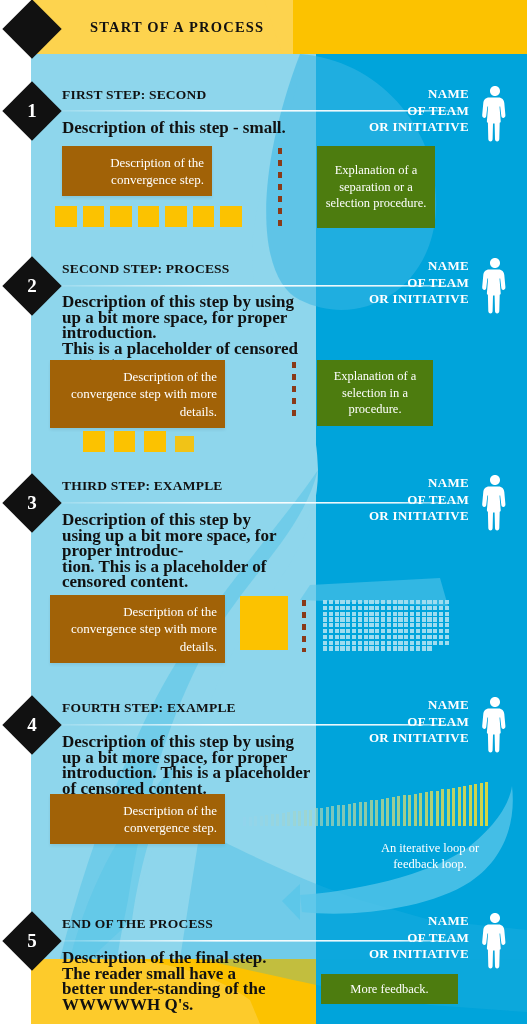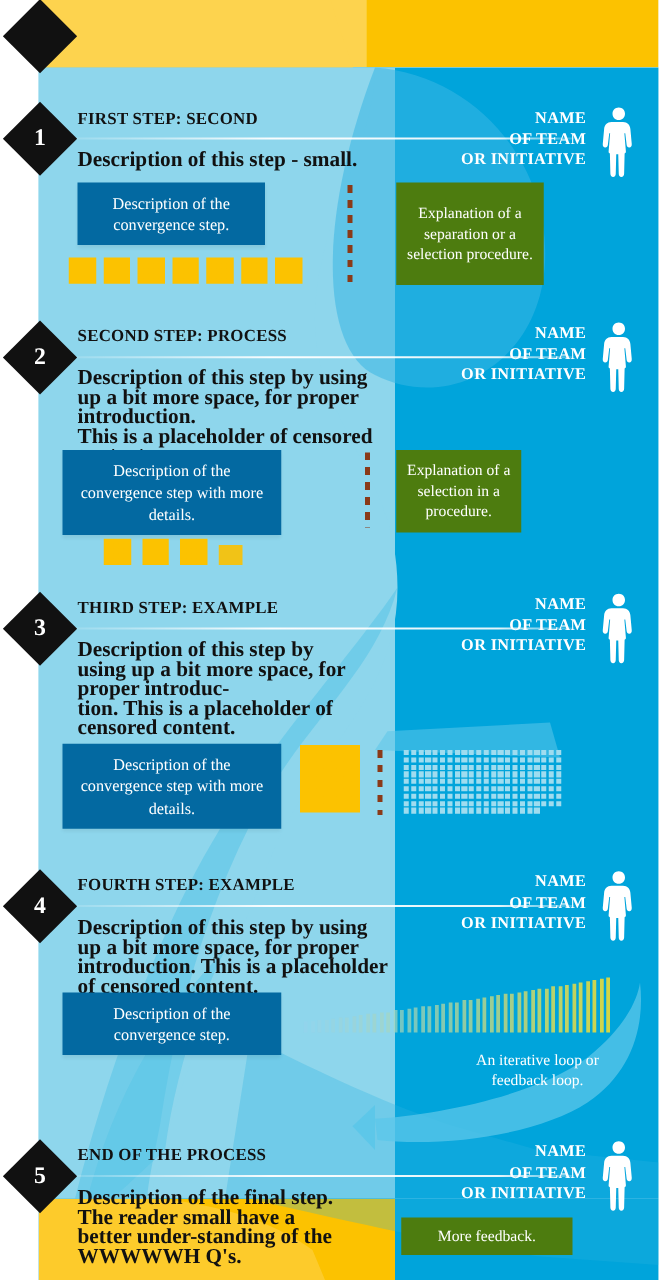--- a/index.html
+++ b/index.html
@@ -43,21 +43,21 @@
        font-weight:bold;font-size:13.5px;color:#111111;letter-spacing:.2px;white-space:nowrap;}
   .step-desc{position:absolute;left:62px;font-family:"Liberation Serif",serif;
        font-weight:bold;font-size:17px;line-height:15.5px;color:#111111;}
 
   .team{position:absolute;right:58px;text-align:right;color:#ffffff;
        font-family:"Liberation Serif",serif;font-weight:bold;font-size:13px;line-height:16.5px;
        letter-spacing:.3px;}
 
   .person{position:absolute;right:14px;width:36px;height:62px;}
 
-  .yellowbox{position:absolute;background:#0369a1;color:#ffffff;text-align:center;
+  .yellowbox{position:absolute;background:#a16207;color:#ffffff;text-align:right;
        font-family:"Liberation Serif",serif;font-size:13px;line-height:17.5px;
        display:flex;align-items:center;justify-content:center;padding:6px 8px;box-sizing:border-box;
        box-shadow:0 2px 3px rgba(0,0,0,.07);}
 
   .bluebox{position:absolute;background:#4d7c0f;color:#ffffff;text-align:center;
        font-family:"Liberation Serif",serif;font-size:12.5px;line-height:16.5px;
        display:flex;align-items:center;justify-content:center;padding:6px 8px;box-sizing:border-box;}
 
   .vdash{position:absolute;width:4px;
        background:repeating-linear-gradient(to bottom,#8A3A18 0px,#8A3A18 6px,transparent 6px,transparent 12px);}
@@ -153,20 +153,22 @@
     </g>
 
     <rect x="55" y="110" width="404" height="1.6" fill="url(#fadeWhite)"></rect>
     <rect x="55" y="285" width="404" height="1.6" fill="url(#fadeWhite)"></rect>
     <rect x="55" y="502" width="404" height="1.6" fill="url(#fadeWhite)"></rect>
     <rect x="55" y="724" width="404" height="1.6" fill="url(#fadeWhite)"></rect>
     <rect x="55" y="940" width="404" height="1.6" fill="url(#fadeWhite)"></rect>
   </svg>
 
   <div class="diamond" style="top:8px;"></div>
+  <div style="position:absolute;left:90px;top:19px;z-index:22;font-family:'Liberation Serif',serif;
+              font-weight:bold;font-size:14.5px;letter-spacing:1.2px;color:#111111;">START OF A PROCESS</div>
 
   <div class="step">
     <div class="diamond" style="top:90px;"></div>
     <div class="diamond-num" style="top:90px;">1</div>
 
     <div class="step-title" style="top:87px;">FIRST STEP: SECOND</div>
     <div class="step-desc" style="top:120px;width:230px;">Description of this step - small.</div>
 
     <div class="team" style="top:86px;">
       <div>NAME</div>
@@ -504,21 +506,21 @@
           <div class="gcell"></div>
           <div class="gcell"></div>
           <div class="gcell"></div>
           <div class="gcell"></div>
           <div class="gcell"></div>
         </div>
       </div>
 
     <div class="vdash" style="left:292px;top:362px;height:60px;"></div>
 
-    <div class="bluebox" style="left:317px;top:360px;width:100px;height:66px;">Explanation of a selection in a procedure.</div>
+    <div class="bluebox" style="left:317px;top:360px;width:116px;height:66px;">Explanation of a selection in a procedure.</div>
   </div>
 
   <div class="step">
     <div class="diamond" style="top:482px;"></div>
     <div class="diamond-num" style="top:482px;">3</div>
 
     <div class="step-title" style="top:478px;">THIRD STEP: EXAMPLE</div>
     <div class="step-desc" style="top:512px;width:225px;white-space:pre-line;">Description of this step by using up a bit more space, for proper introduc-
 tion. This is a placeholder of censored content.</div>
 

